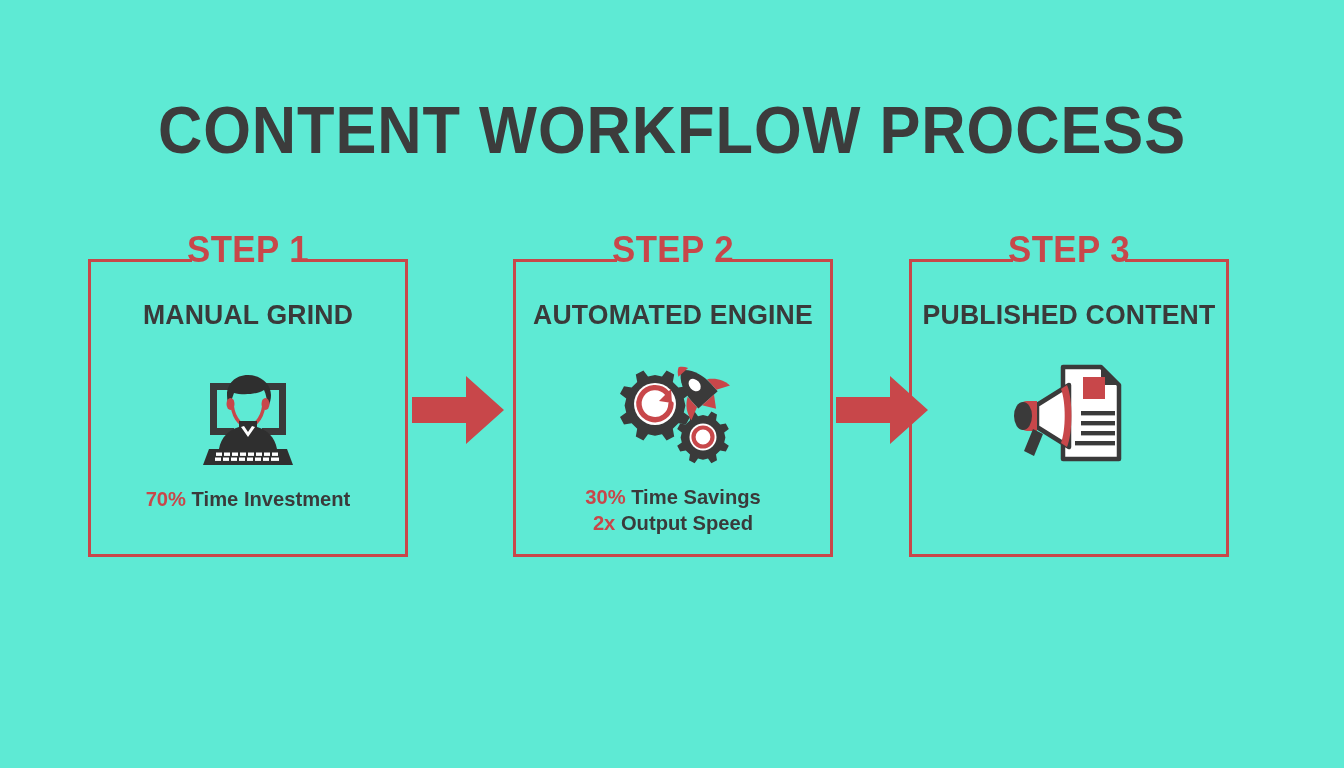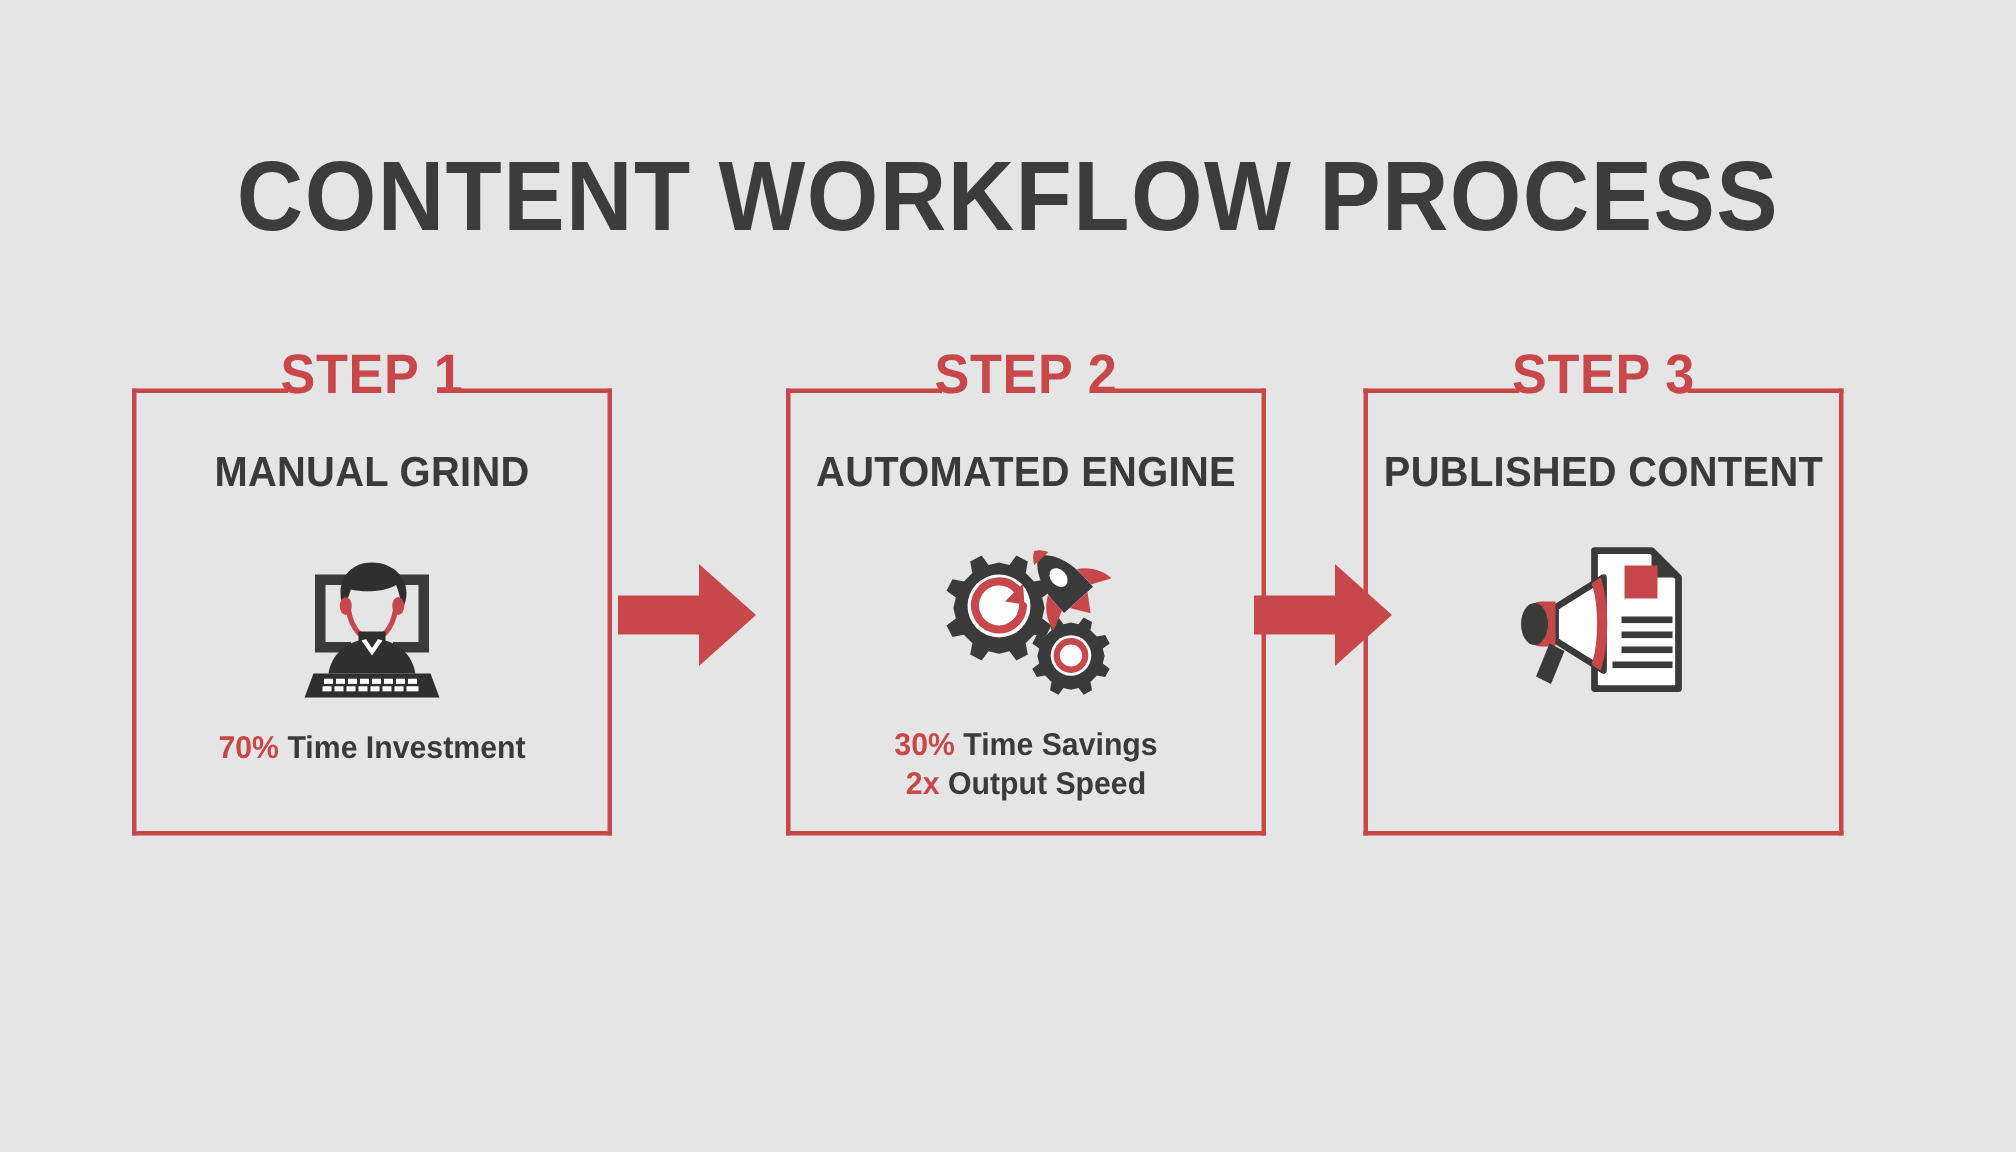--- a/index.html
+++ b/index.html
@@ -12,21 +12,21 @@
     height: 768px;
     background: #fdfdfd;
     font-family: "Liberation Sans", sans-serif;
     overflow: hidden;
   }
 
   .slide {
     position: relative;
     width: 1344px;
     height: 768px;
-    background: #e5e5e5;
+    background: #5eead4;
   }
 
   
   .title {
     position: absolute;
     top: 92px;
     left: 0;
     width: 1344px;
     text-align: center;
     font-family: "Liberation Sans Narrow", "Liberation Sans", sans-serif;
@@ -49,21 +49,21 @@
   }
 
   .card {
     position: absolute;
     top: 0;
     width: 320px;
     height: 298px;
     box-sizing: border-box;
   }
   .card-1 { left: 88px; padding-left: 12px; }
-  .card-2 { left: 524px; }
+  .card-2 { left: 513px; }
   .card-3 { left: 909px; padding-left: 37px; }
 
   
   .card .border-left,
   .card .border-right,
   .card .border-bottom,
   .card .border-top-l,
   .card .border-top-r {
     position: absolute;
     background: #c8474a;

